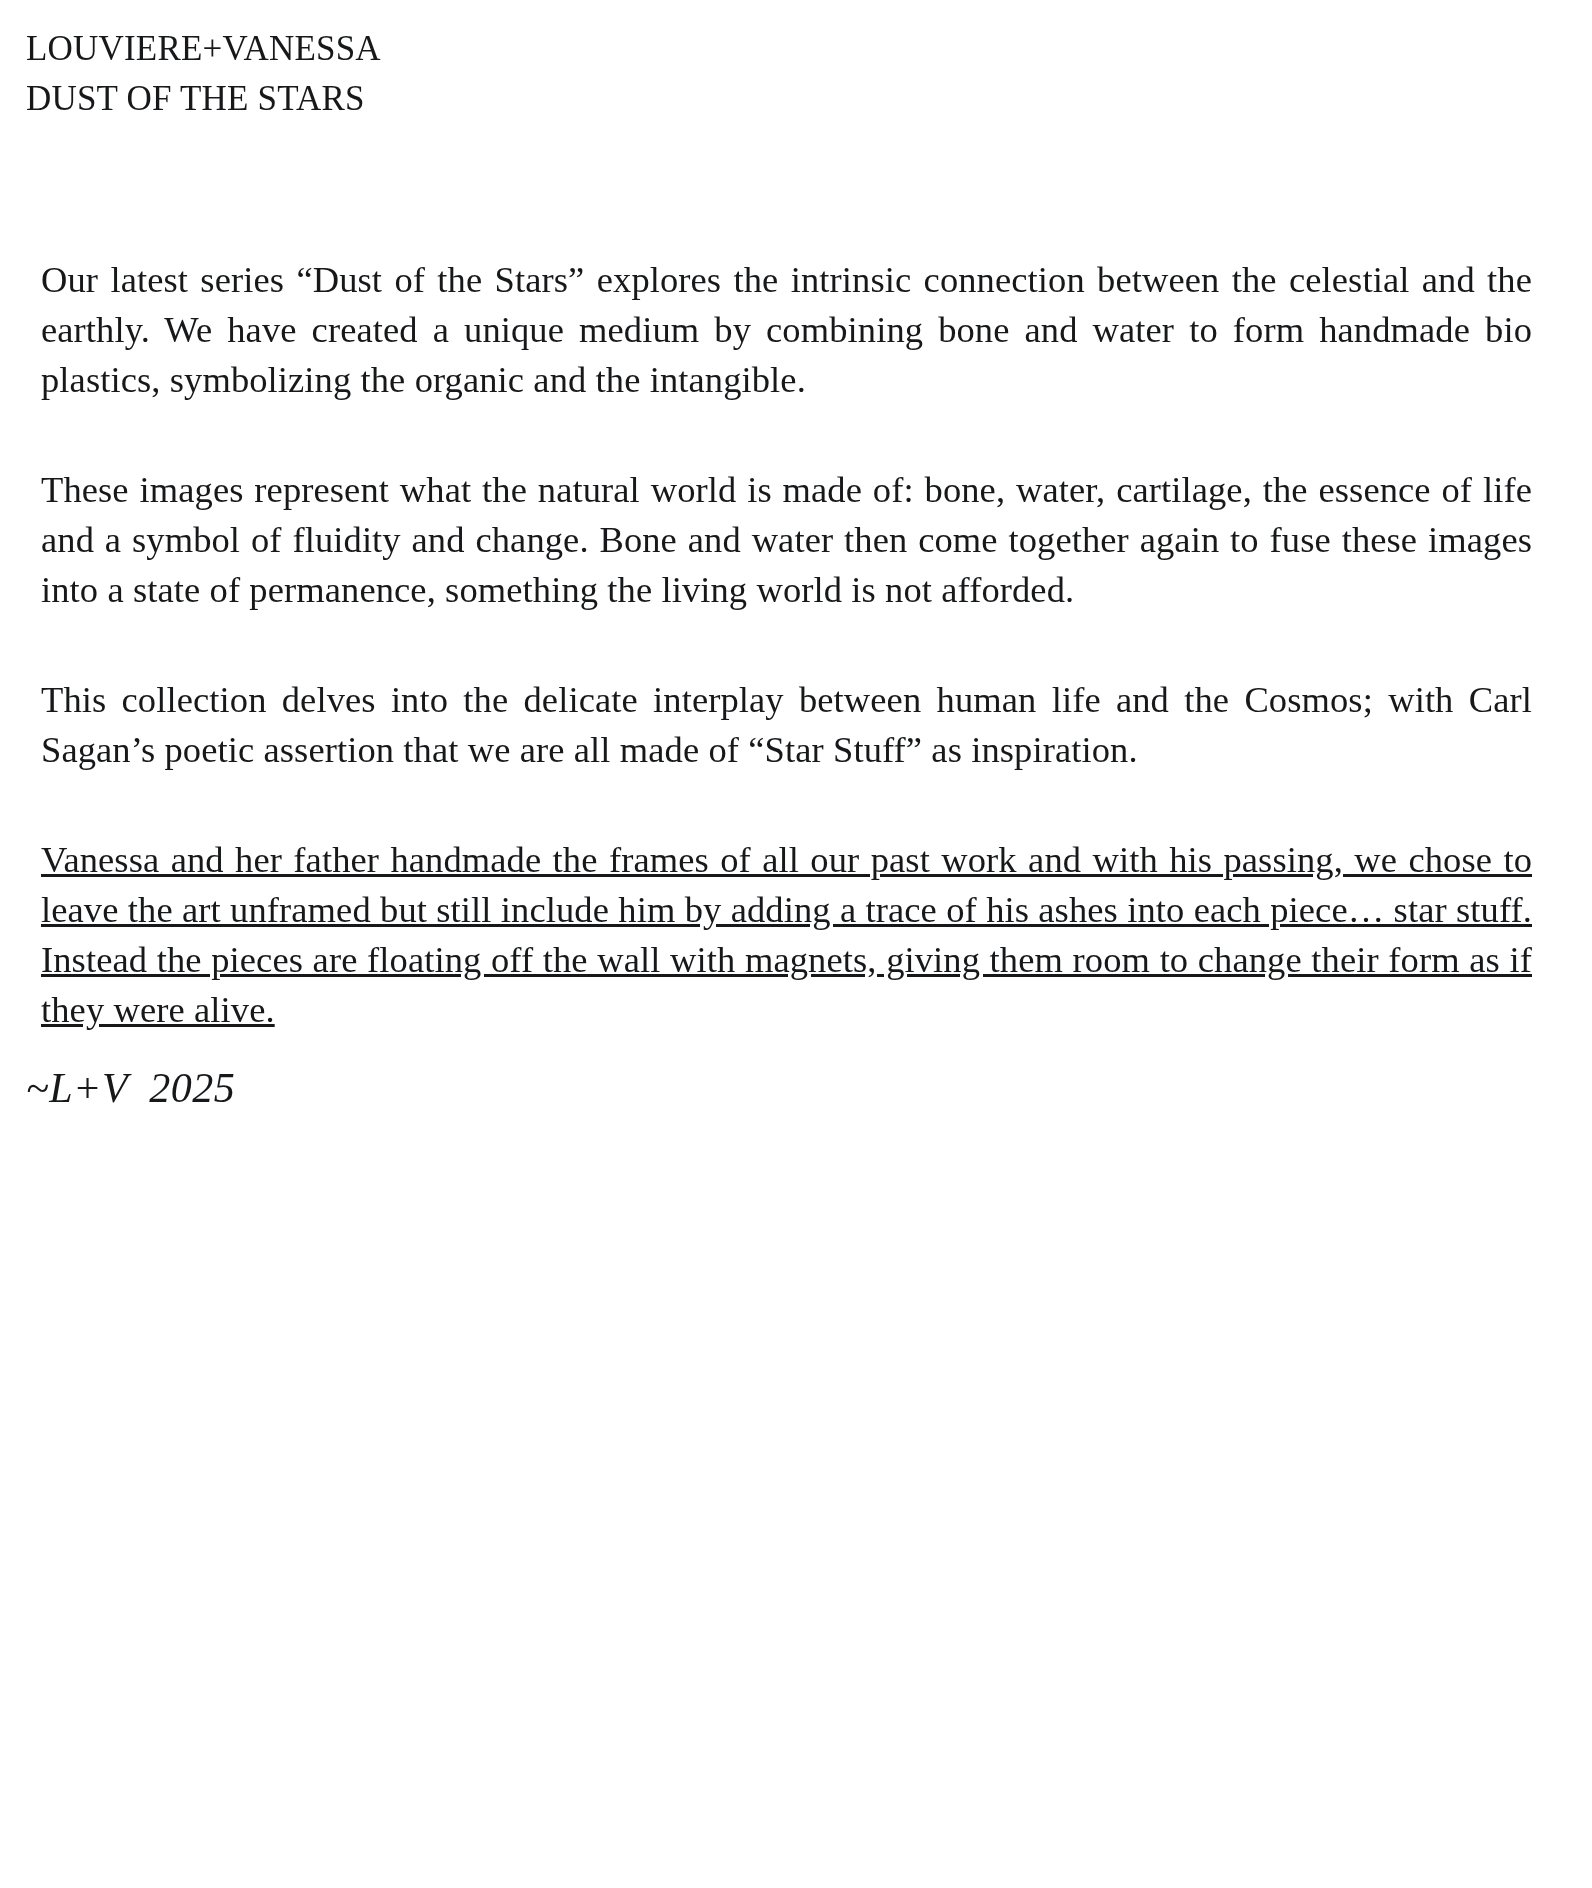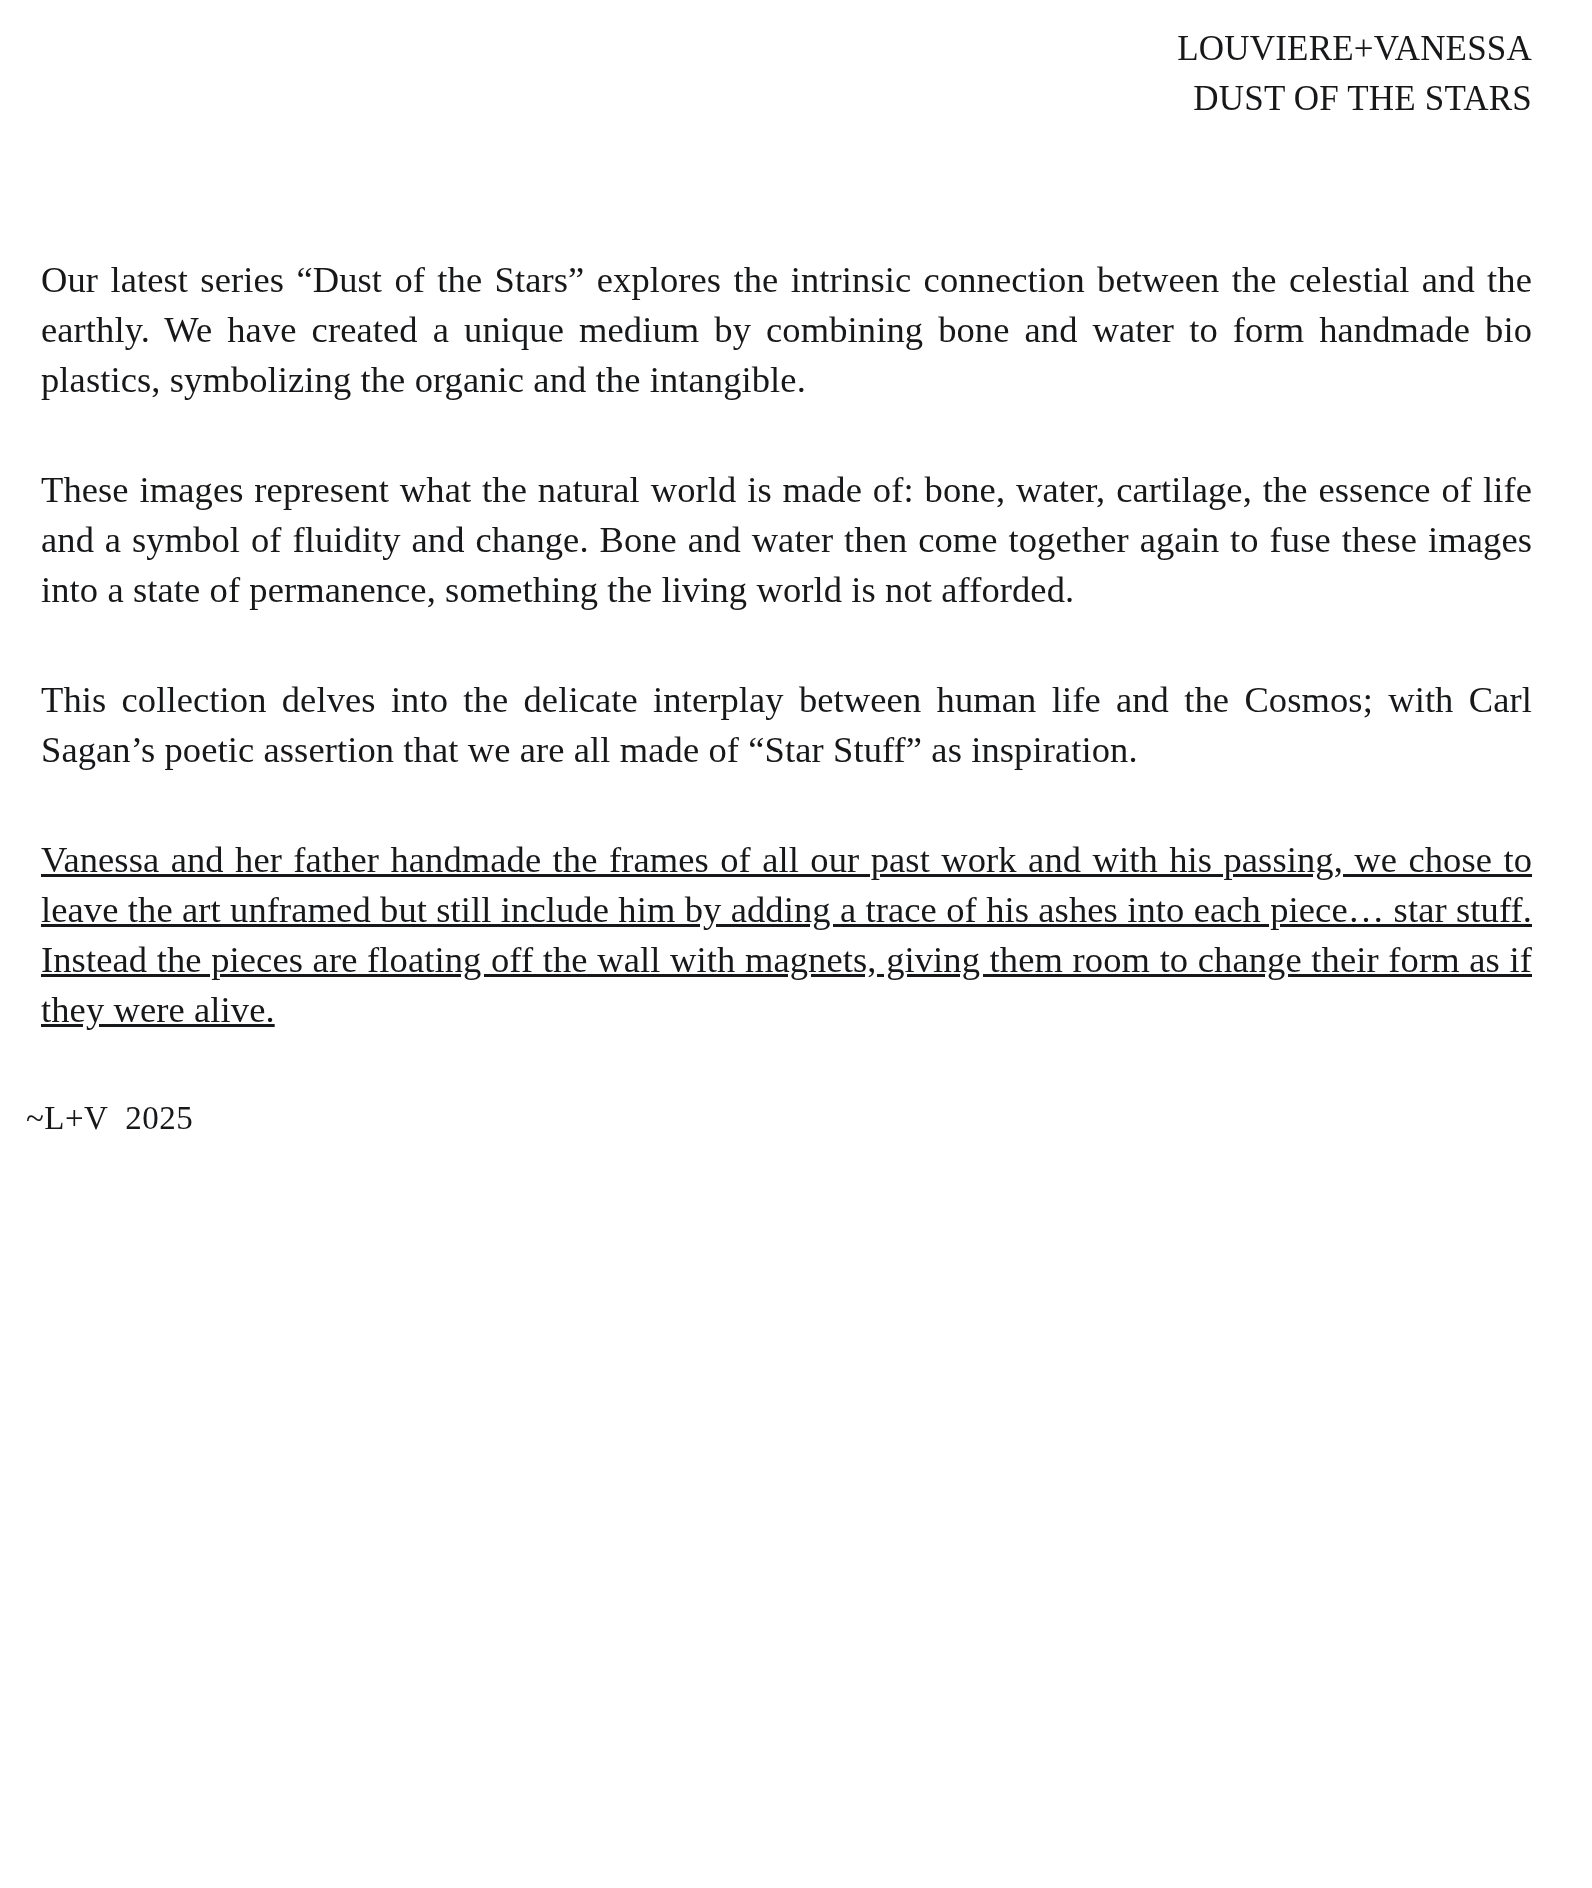--- a/index.html
+++ b/index.html
@@ -25,21 +25,20 @@
   .header {
     margin: 0;
     padding: 0;
   }
   .header-line {
     font-size: 35px;
     line-height: 1.42;
     letter-spacing: 0.2px;
     color: #17181a;
     white-space: pre;
-    text-align: right;
   }
   .header-line.caps {
     font-variant: normal;
   }
   .statement {
     margin-top: 132px;
   }
   .para {
     font-size: 36.5px;
     line-height: 1.37;
@@ -48,26 +47,27 @@
     margin: 0 0 60px 15px;
     color: #17181a;
     letter-spacing: 0.1px;
     max-width: 1508px;
   }
   .para:last-of-type {
     margin-bottom: 0;
     text-decoration: underline;
   }
   .signature {
-    margin-top: 62px;
-    font-size: 33px;
+    margin-top: 26px;
+    font-size: 42px;
     line-height: 1.3;
     letter-spacing: 0.5px;
     color: #17181a;
     white-space: pre;
+    font-style: italic;
   }
 </style>
 </head>
 <body>
 
 <div class="page">
 
   <div class="header">
     <div class="header-line caps">LOUVIERE+VANESSA</div>
     <div class="header-line caps">DUST OF THE STARS</div>

